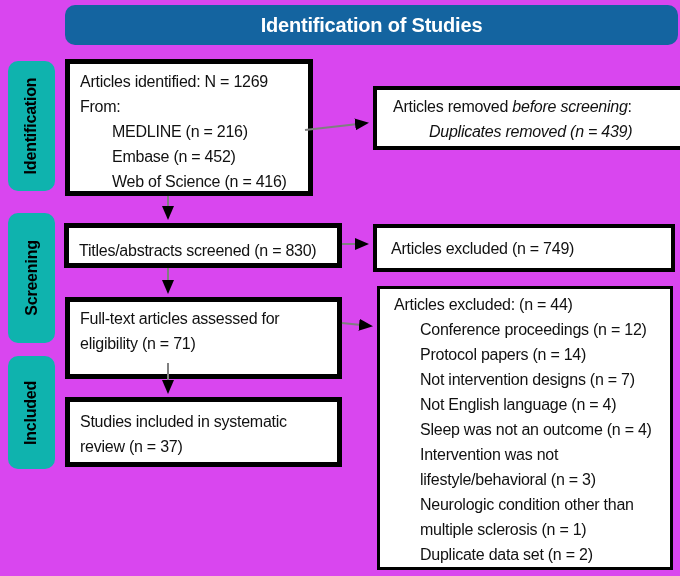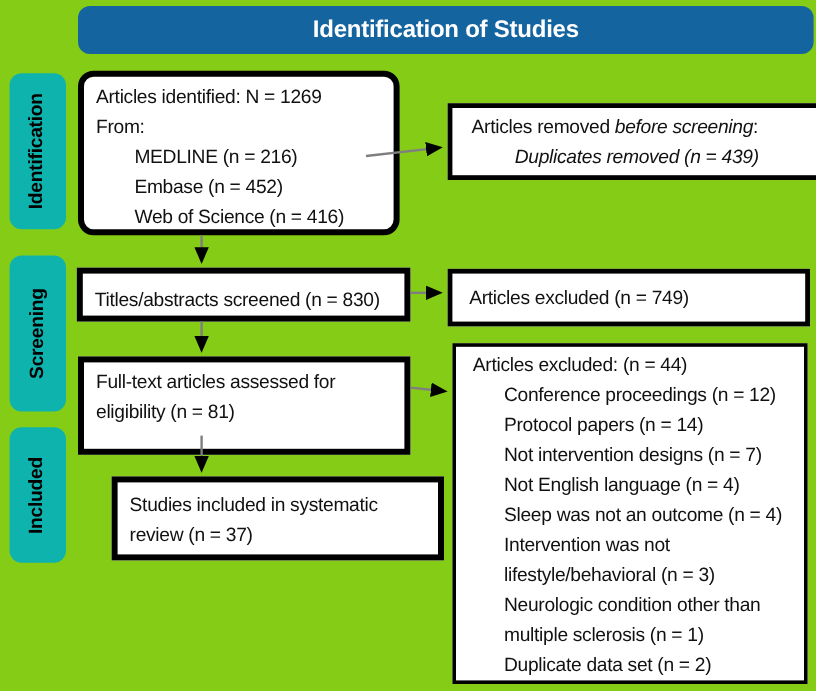--- a/index.html
+++ b/index.html
@@ -5,21 +5,21 @@
   :root{
     --header-blue:#1464A0;
     --stage-teal:#0FB3AE;
     --box-border:#000000;
     --arrow-line:#7F7F7F;
     --arrow-head:#000000;
     --text:#111111;
   }
   *{box-sizing:border-box;margin:0;padding:0;}
   body{background:#ffffff;font-family:"Liberation Sans","DejaVu Sans",sans-serif;}
-  .canvas{position:relative;width:680px;height:576px;background:#84cc16;overflow:hidden;}
+  .canvas{position:relative;width:680px;height:576px;background:#d946ef;overflow:hidden;}
 
   .header-banner{
     position:absolute;left:65px;top:5px;width:613px;height:40px;
     background:var(--header-blue);border-radius:10px;
     display:flex;align-items:center;justify-content:center;
     color:#ffffff;font-weight:bold;font-size:20px;letter-spacing:-0.2px;
   }
 
   .stage{
     position:absolute;left:8px;width:47px;background:var(--stage-teal);
@@ -34,24 +34,24 @@
   .stage-included{top:356px;height:113px;}
 
   .fbox{
     position:absolute;background:#ffffff;border:5px solid var(--box-border);
     font-size:16px;color:var(--text);letter-spacing:-0.25px;line-height:25px;
   }
   .fbox .ln{white-space:nowrap;}
   .indent{margin-left:32px;}
   .indent-sm{margin-left:26px;}
 
-  .box-identified{left:65px;top:59px;width:268px;height:137px;padding:5px 4px 0 10px;border-radius:13px;}
+  .box-identified{left:65px;top:59px;width:248px;height:137px;padding:5px 4px 0 10px;}
   .box-screened{left:64px;top:223px;width:278px;height:45px;display:flex;align-items:flex-end;padding-left:10px;}
   .box-fulltext{left:65px;top:297px;width:277px;height:82px;padding:4px 4px 0 10px;}
-  .box-included{left:65px;top:397px;width:277px;height:70px;padding:7px 4px 0 10px;margin-left:28px;}
+  .box-included{left:65px;top:397px;width:277px;height:70px;padding:7px 4px 0 10px;}
 
   .box-removed{left:373px;top:86px;width:358px;height:64px;border-width:4px;padding:4px 4px 0 16px;}
   .box-removed .detail{margin-left:36px;font-style:italic;}
   .box-excluded-screening{left:373px;top:224px;width:302px;height:48px;border-width:4px;display:flex;align-items:center;padding-left:14px;}
   .box-excluded-fulltext{left:377px;top:286px;width:296px;height:284px;border-width:3px;padding:3px 4px 0 14px;}
 
   .arrows{position:absolute;left:0;top:0;width:680px;height:576px;pointer-events:none;}
   .arrow{stroke:var(--arrow-line);stroke-width:2;fill:none;}
   .ah{fill:var(--arrow-head);}
 </style>
@@ -90,21 +90,21 @@
   <div class="fbox box-screened">
     <span class="ln">Titles/abstracts screened (n = 830)</span>
   </div>
 
   <div class="fbox box-excluded-screening">
     <span class="ln">Articles excluded (n = 749)</span>
   </div>
 
   <div class="fbox box-fulltext">
     <div class="ln">Full-text articles assessed for</div>
-    <div class="ln">eligibility (n = 81)</div>
+    <div class="ln">eligibility (n = 71)</div>
   </div>
 
   <div class="fbox box-excluded-fulltext">
     <div class="ln">Articles excluded: (n = 44)</div>
     <div class="ln indent-sm">Conference proceedings (n = 12)</div>
     <div class="ln indent-sm">Protocol papers (n = 14)</div>
     <div class="ln indent-sm">Not intervention designs (n = 7)</div>
     <div class="ln indent-sm">Not English language (n = 4)</div>
     <div class="ln indent-sm">Sleep was not an outcome (n = 4)</div>
     <div class="ln indent-sm">Intervention was not</div>

